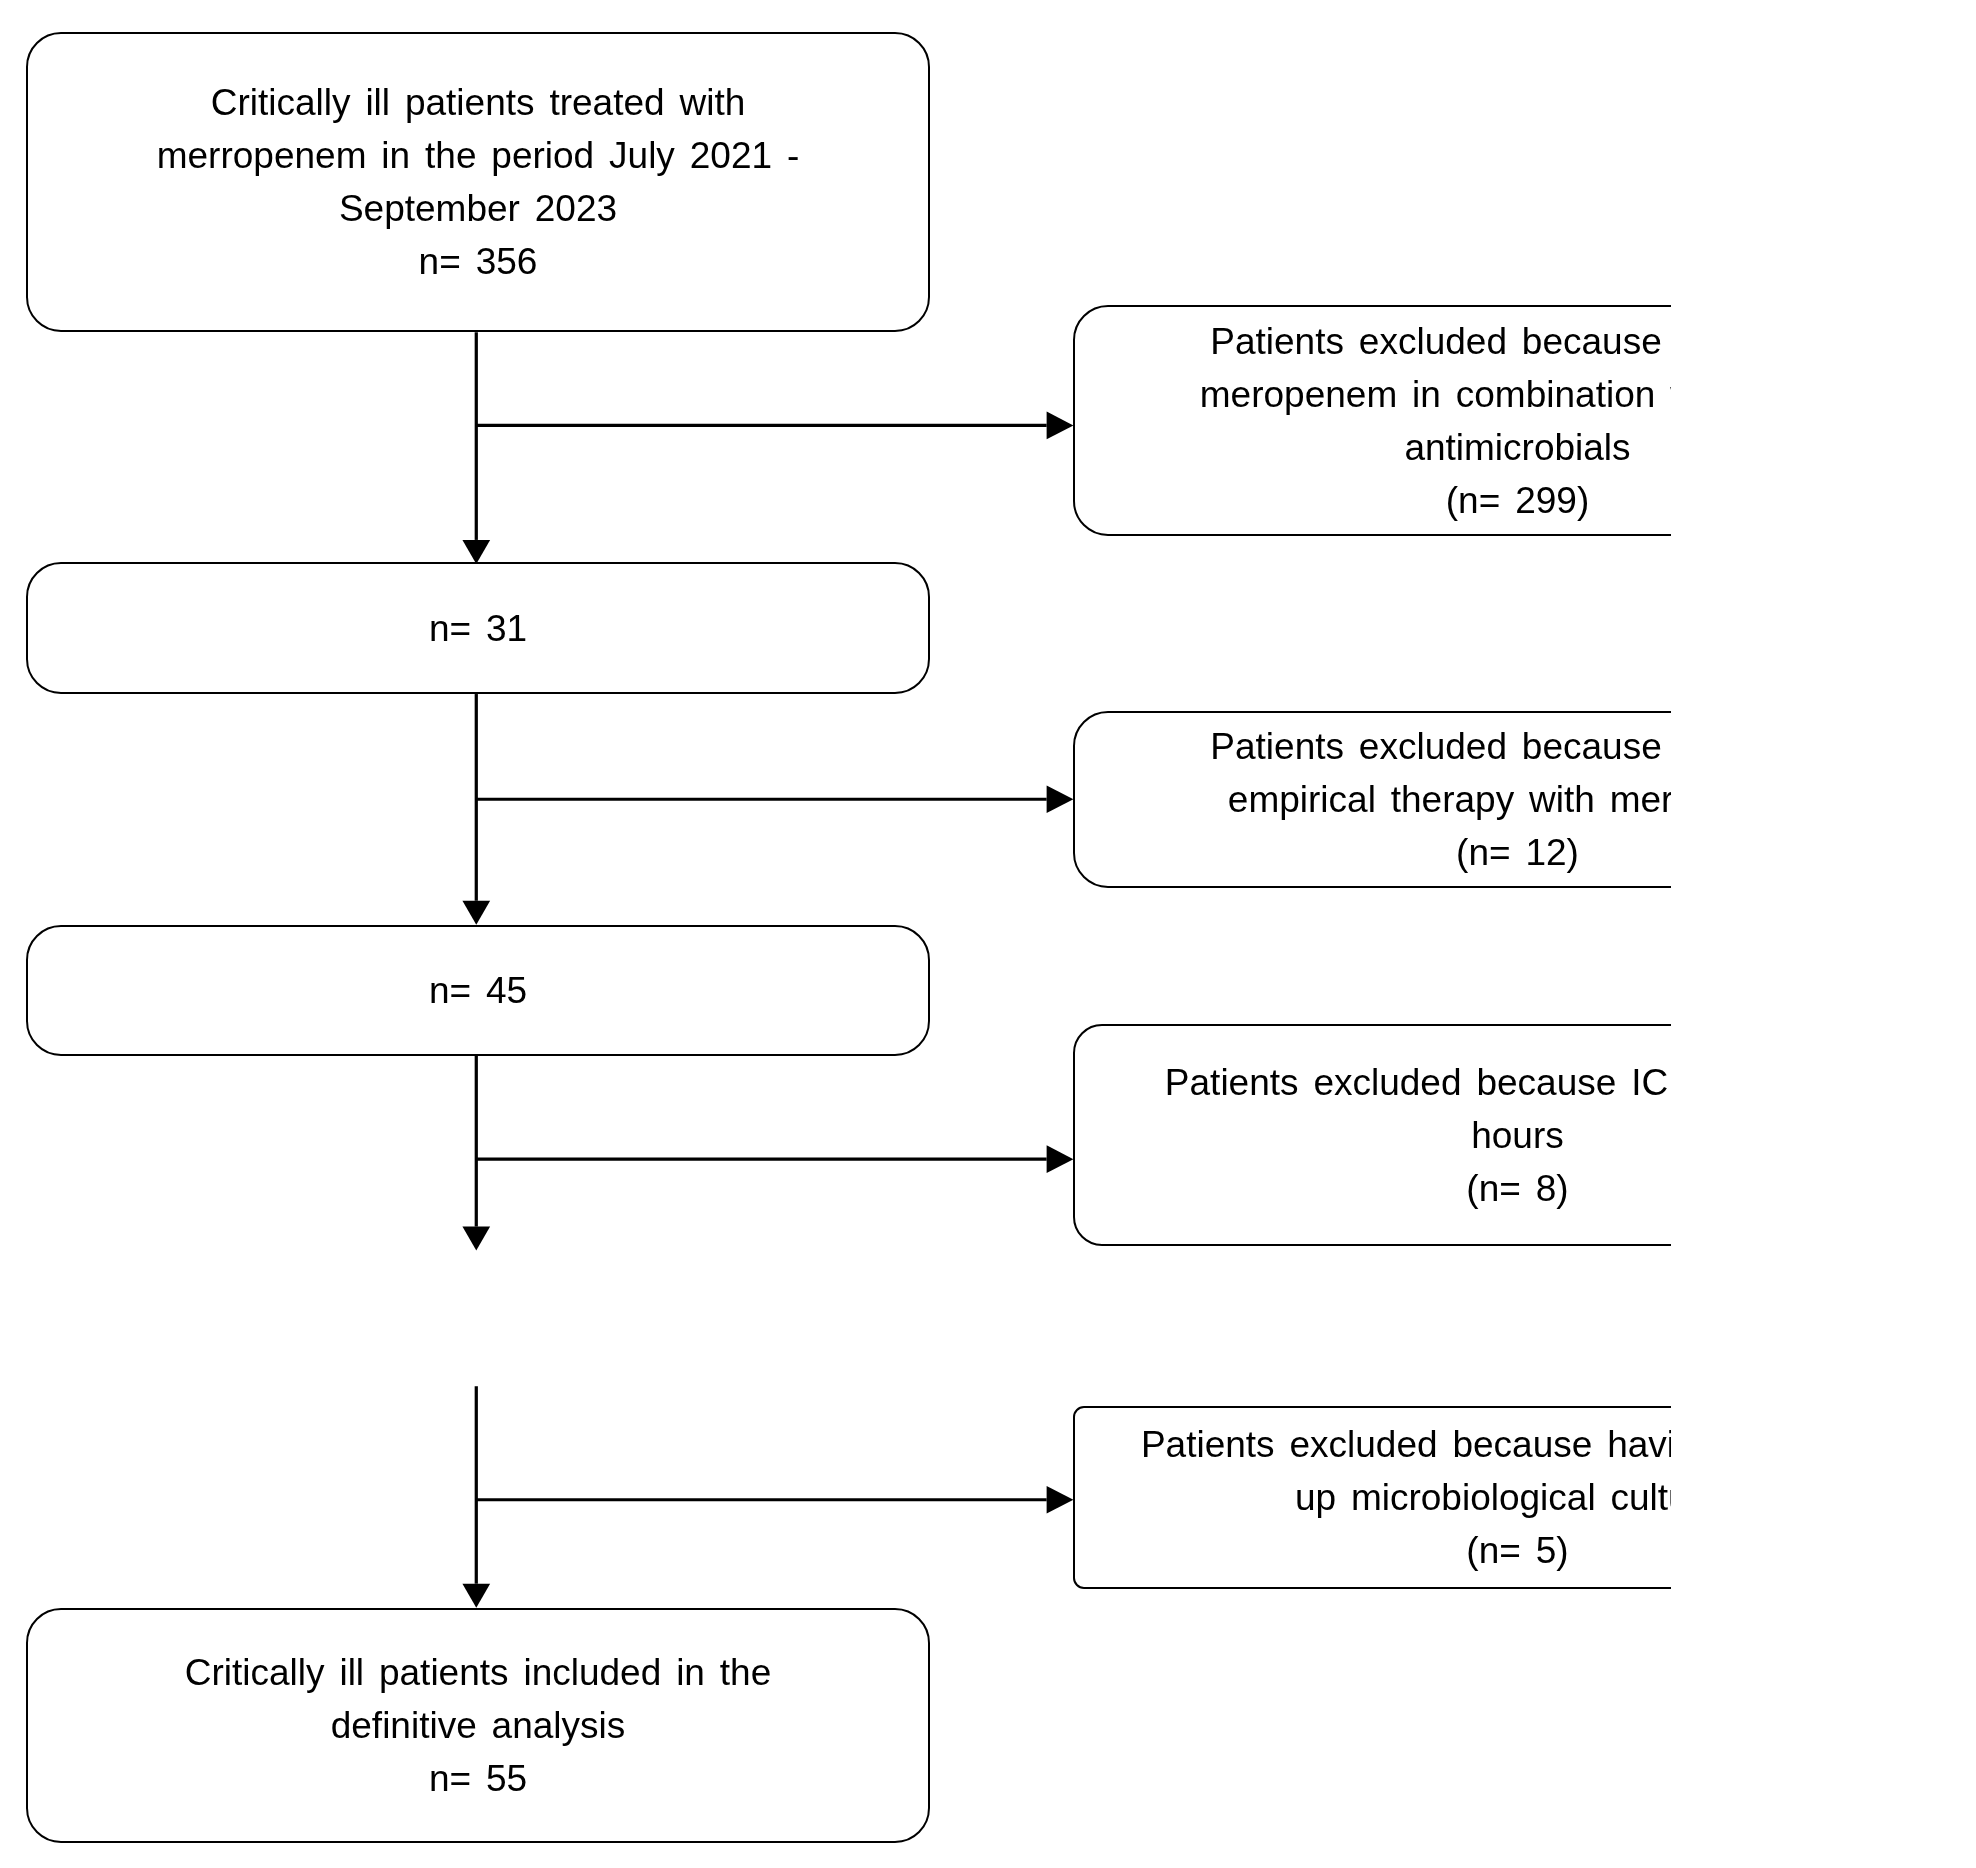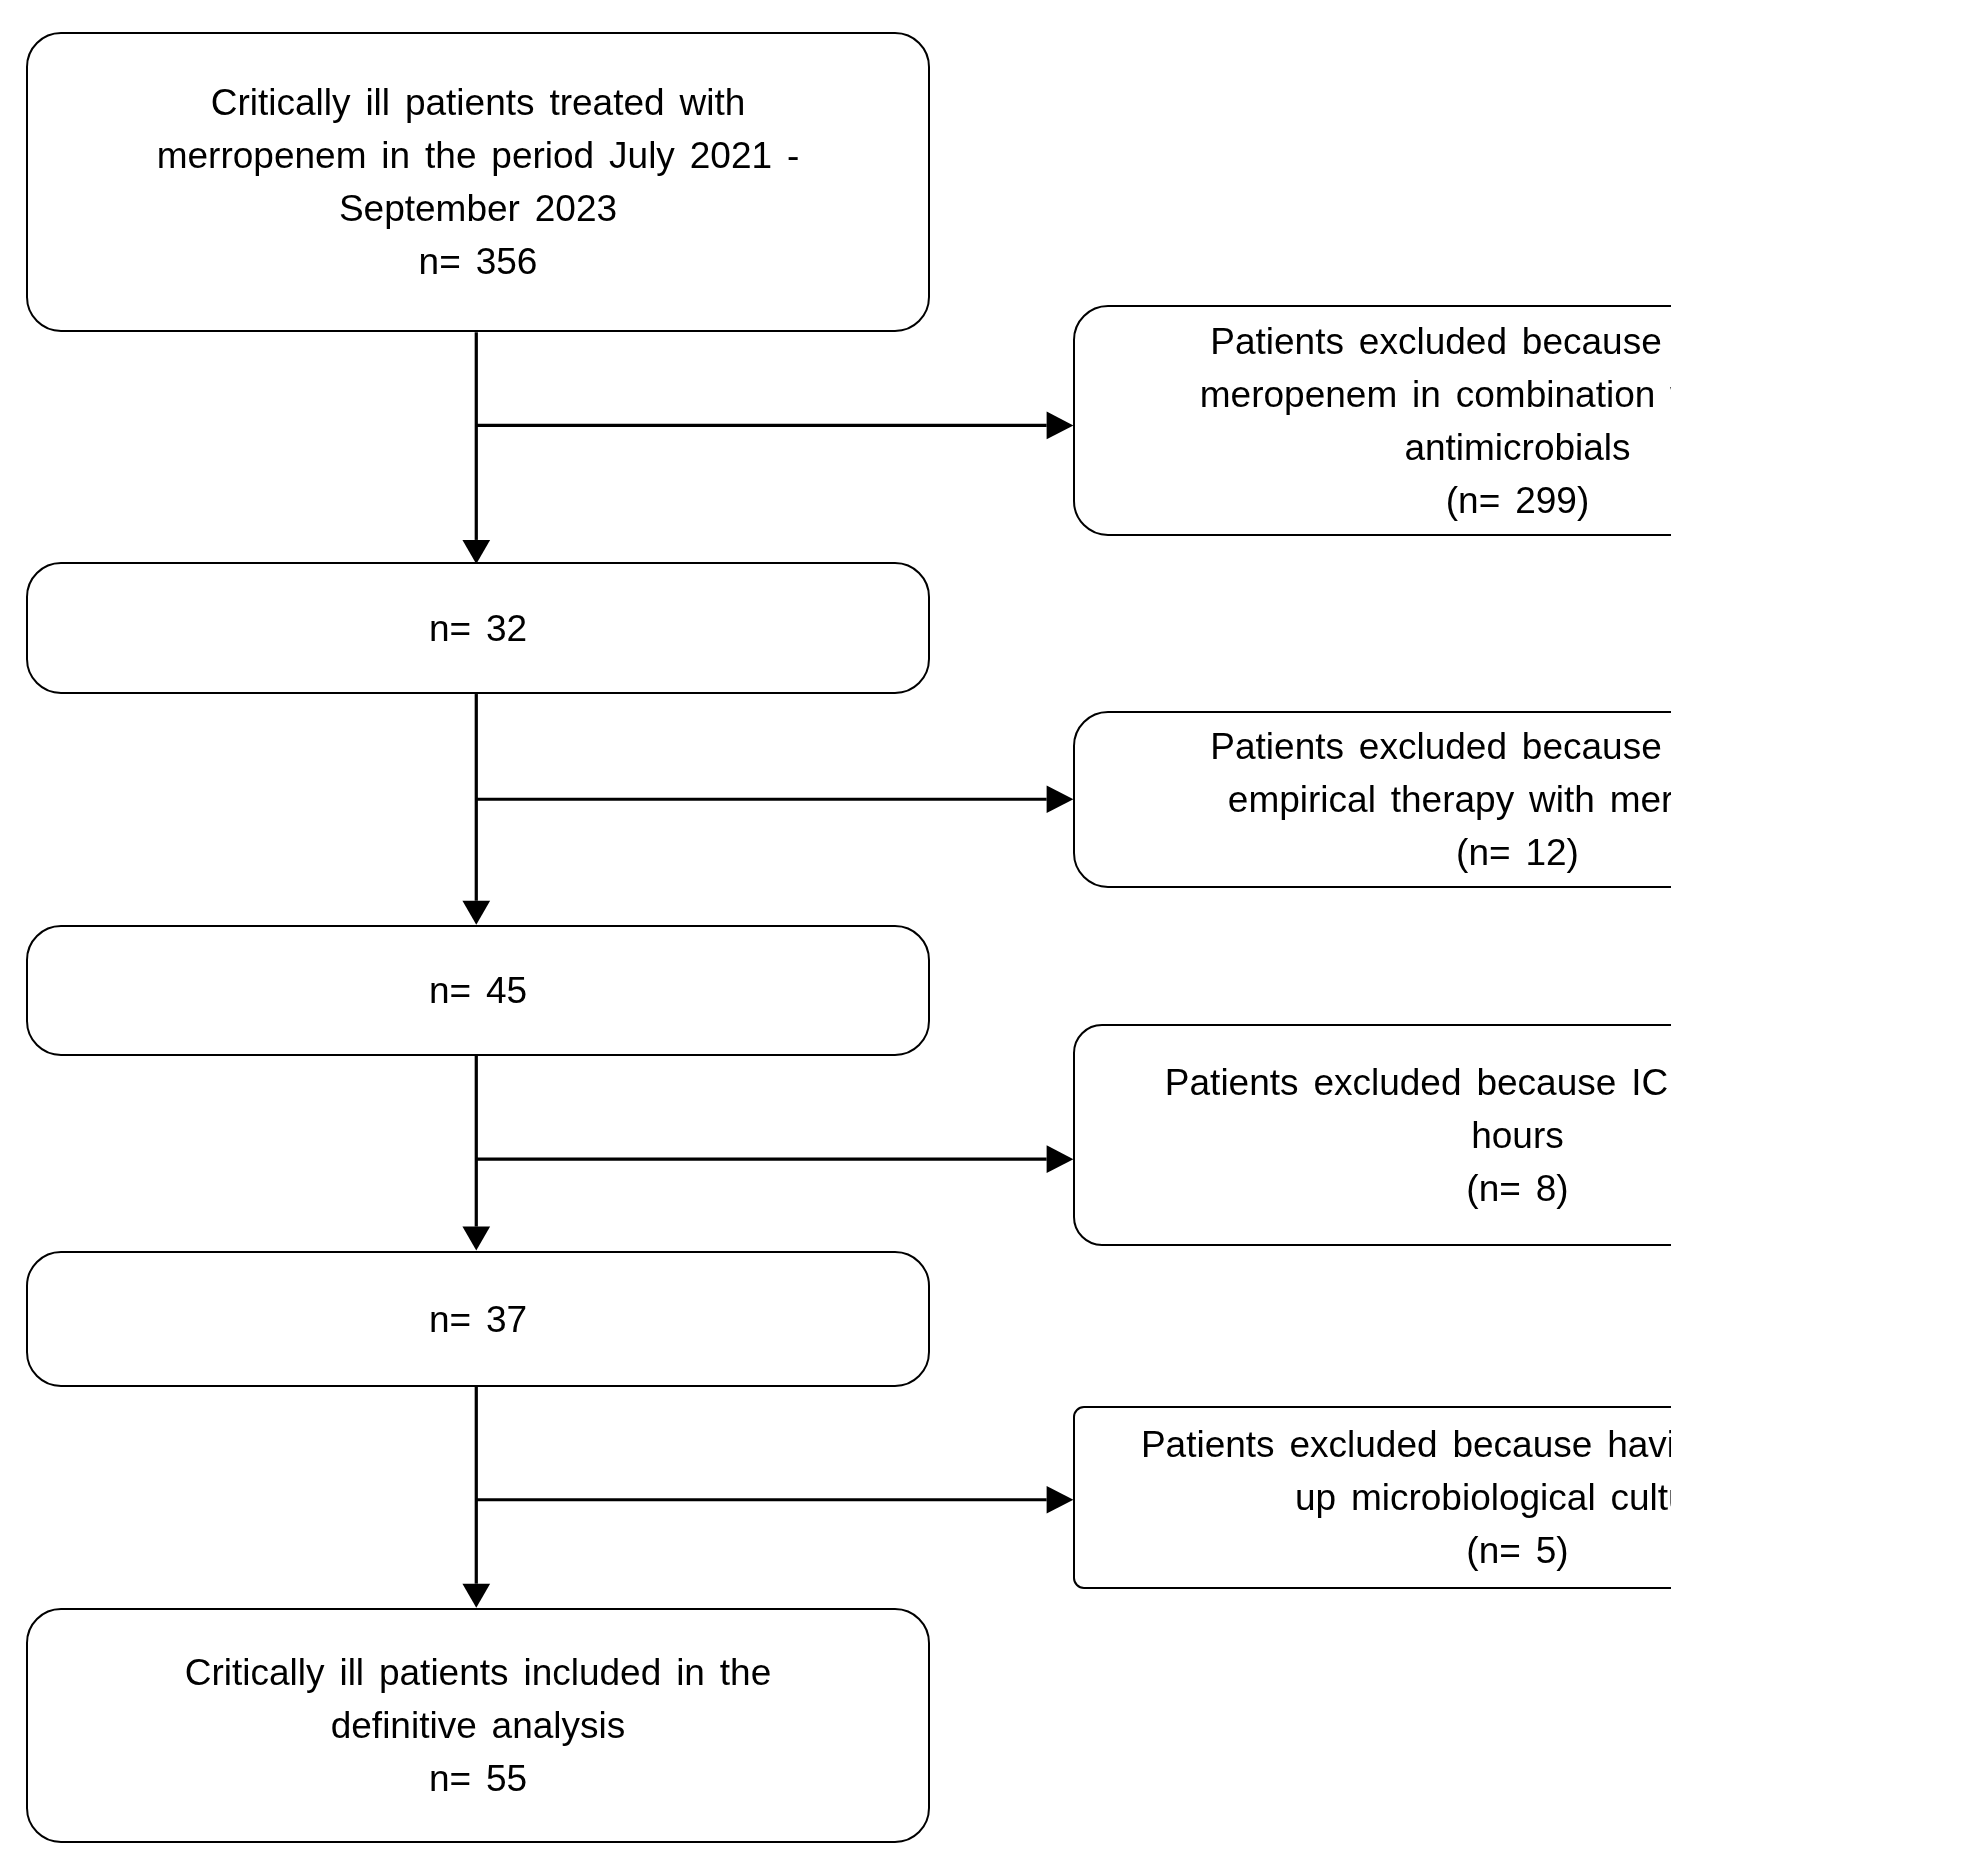--- a/index.html
+++ b/index.html
@@ -91,25 +91,24 @@
 
     <line x1="516" y1="1625" x2="1134" y2="1625"></line>
     <polygon points="1163,1625 1134,1610 1134,1640"></polygon>
   </svg>
 
   <div class="flow-box b-initial">Critically ill patients treated with
 merropenem in the period July 2021 -
 September 2023
 n= 356</div>
 
-  <div class="flow-box b-n57">n= 32</div>
+  <div class="flow-box b-n57">n= 31</div>
 
   <div class="flow-box b-n45">n= 45</div>
 
-  <div class="flow-box b-n37">n= 37</div>
 
   <div class="flow-box b-final">Critically ill patients included in the
 definitive analysis
 n= 55</div>
 
   <div class="flow-box e-1">Patients excluded because receiving
 meropenem in combination with other
 antimicrobials
 (n= 299)</div>
 

